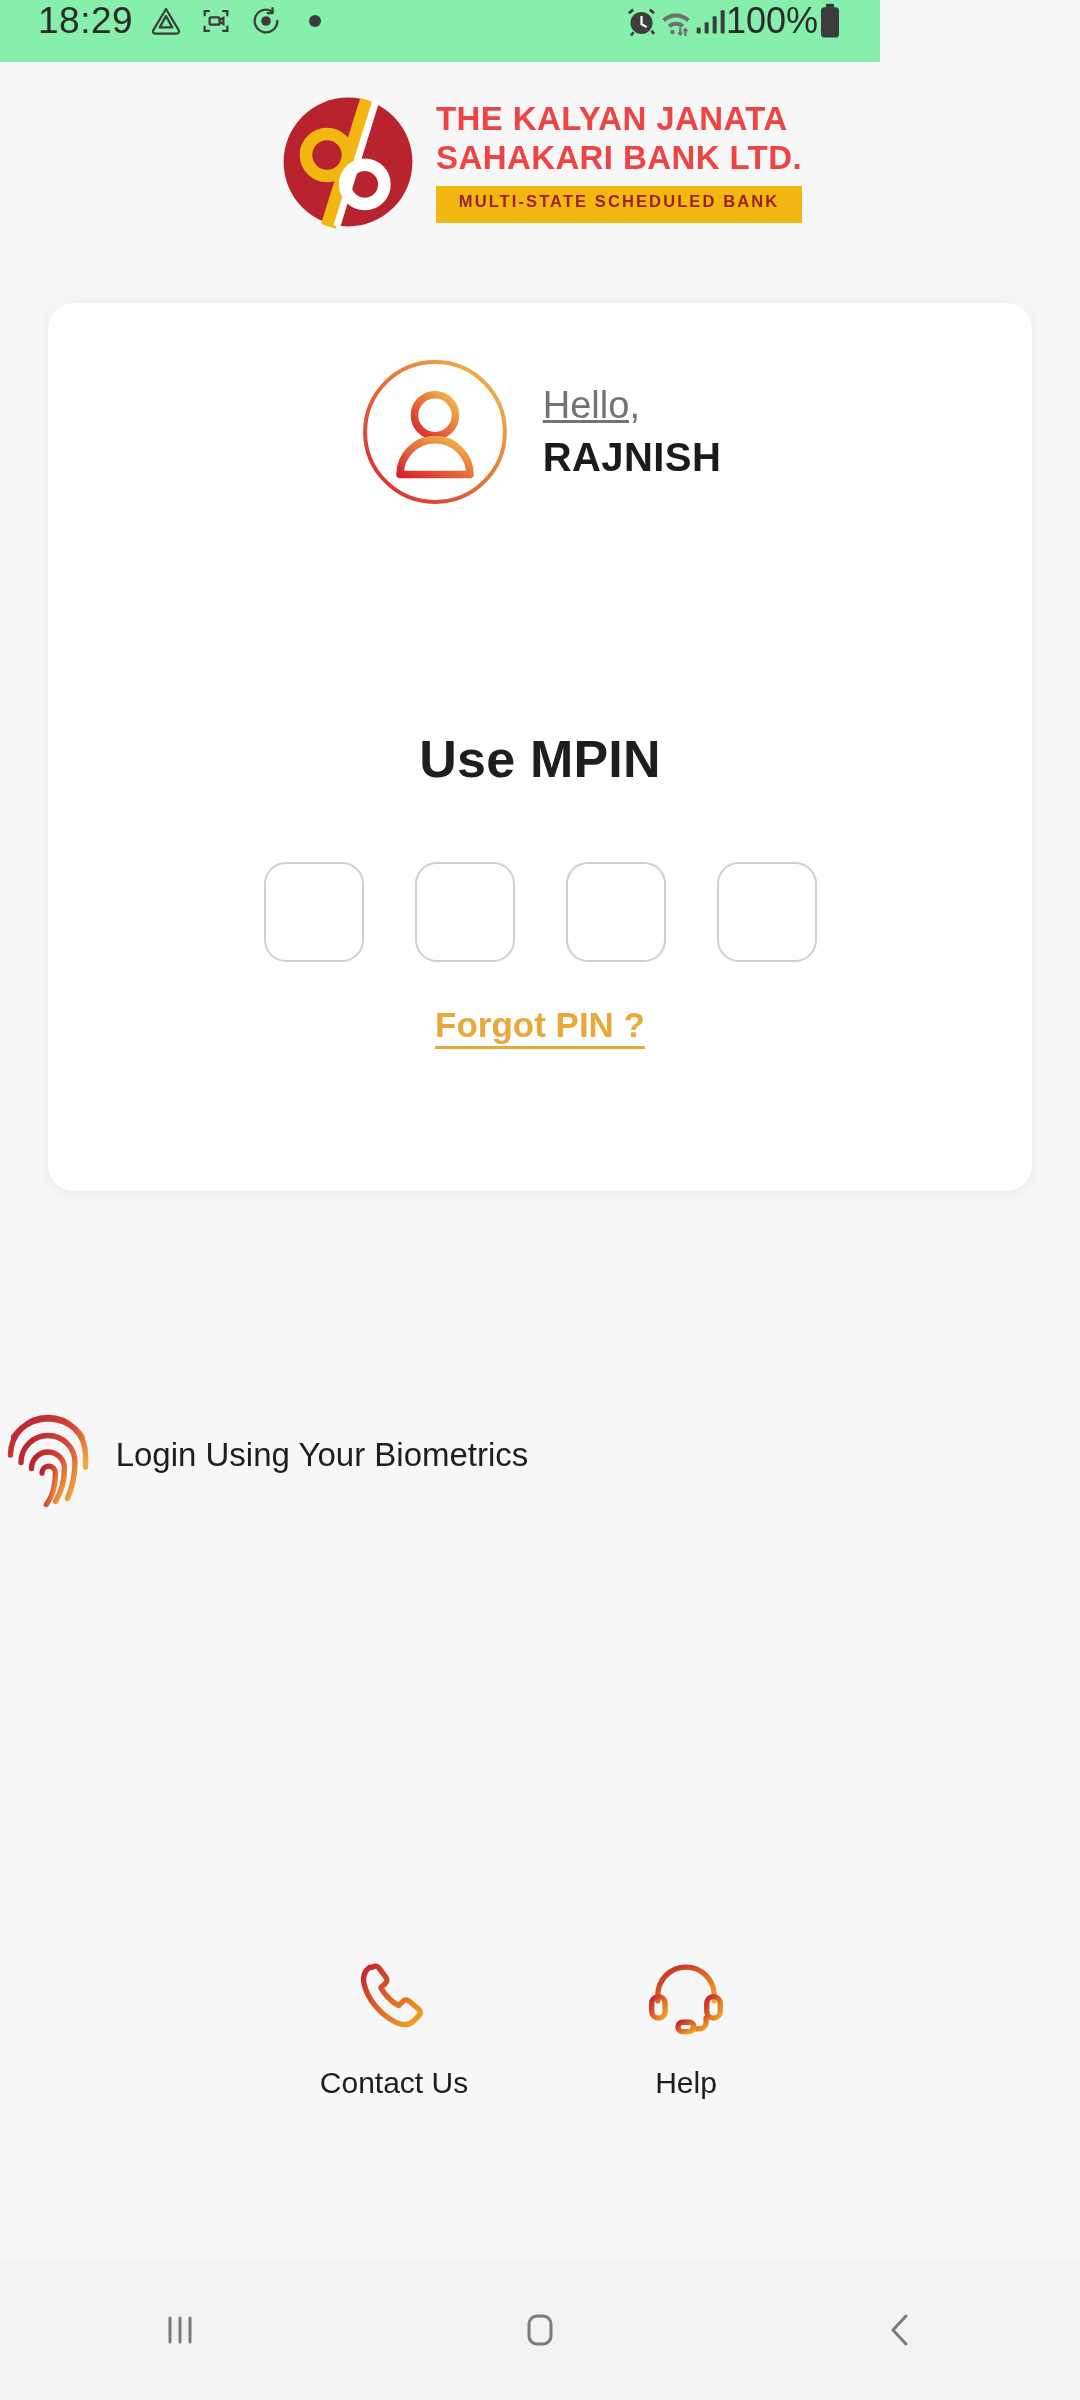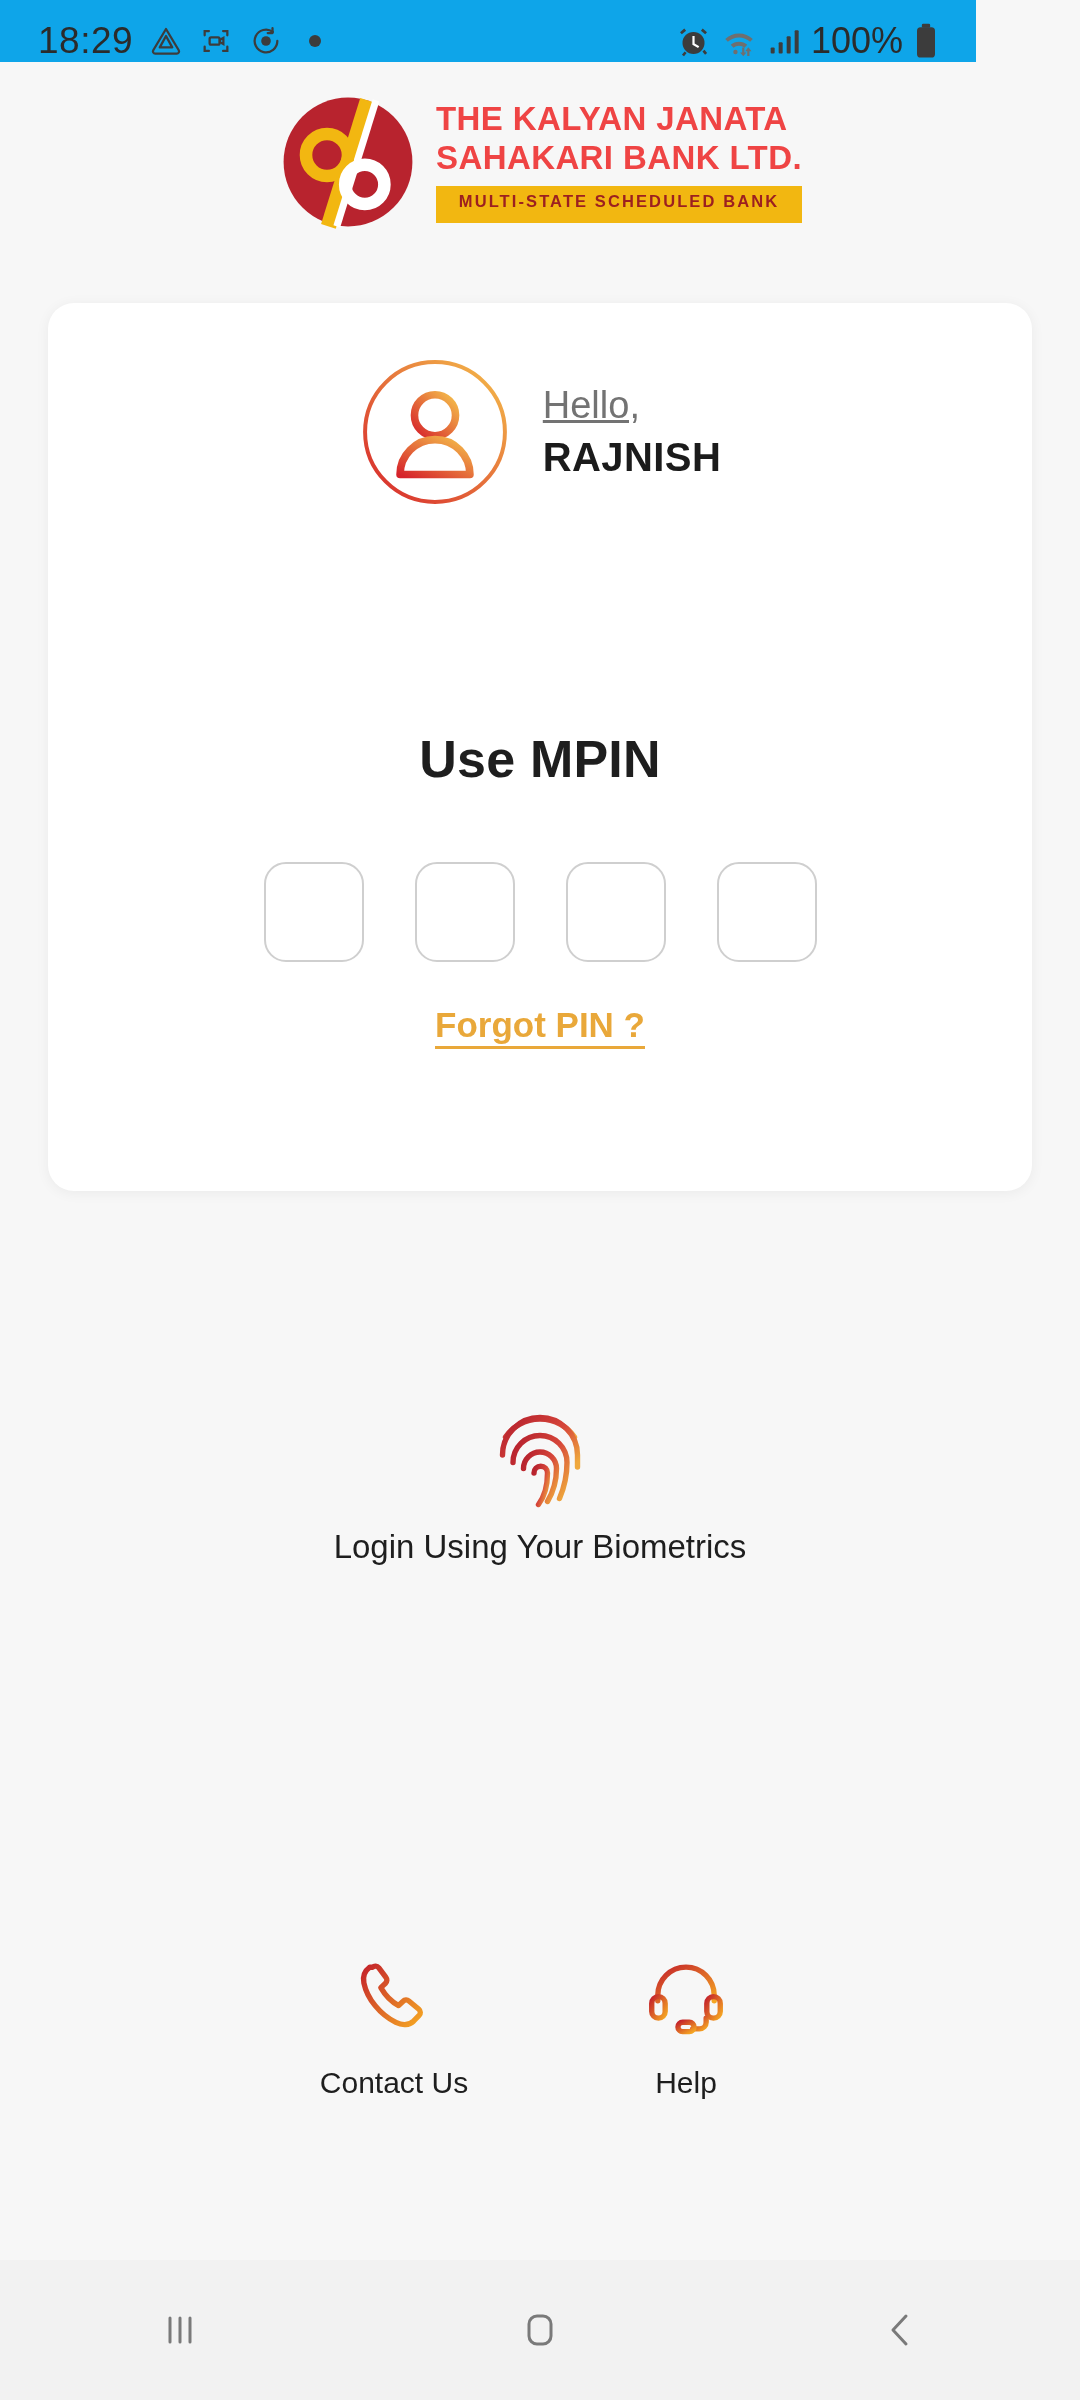--- a/index.html
+++ b/index.html
@@ -6,27 +6,27 @@
   html, body {
     width:1080px; height:2400px;
     background:#ffffff;
     font-family:"Liberation Sans", sans-serif;
     overflow:hidden;
   }
   .phone { position:relative; width:1080px; height:2400px; background:#f7f7f7; }
 
   
   .statusbar {
-    position:absolute; top:0; left:0; width:976px; height:62px;
-    background:#0ea5e9; display:flex; align-items:flex-end;
+    position:absolute; top:0; left:0; width:880px; height:62px;
+    background:#86efac; display:flex; align-items:flex-start;
     justify-content:space-between; padding:0 38px;
   }
   .sb-left { display:flex; align-items:center; gap:16px; }
   .sb-time { font-size:37px; color:#2b2b2b; letter-spacing:0.5px; }
-  .sb-right { display:flex; align-items:center; gap:11px; }
+  .sb-right { display:flex; align-items:center; }
   .sb-pct { font-size:36px; color:#2b2b2b; letter-spacing:0px; }
   .dot-ind { width:12px; height:12px; border-radius:50%; background:#3c3c3c; margin-left:10px; }
   .sb-ico { display:block; }
 
   
   .logo-row {
     position:absolute; top:82px; left:0; width:1080px; height:160px;
     display:flex; align-items:center; justify-content:center; gap:18px;
   }
   .logo-mark { width:140px; height:140px; flex:0 0 140px; }
@@ -79,21 +79,21 @@
     text-decoration-thickness:3px; cursor:pointer;margin-top:6px;
   }
 
   
   .oruse {
     position:absolute; top:1320px; left:0; width:1080px; text-align:center;
     font-size:35px; color:#9b9b9b;
   }
   .bio {
     position:absolute; top:1400px; left:0; width:1080px;
-    display:flex; flex-direction:column; align-items:center; gap:16px;
+    display:flex; flex-direction:row; align-items:center; gap:16px;
     cursor:pointer;
   }
   .bio-ico { width:96px; height:110px; }
   .bio-label {
     font-size:33px; color:#1e1e1e; text-align:center; line-height:1.28;
     width:420px;
   }
 
   
   .actions {

